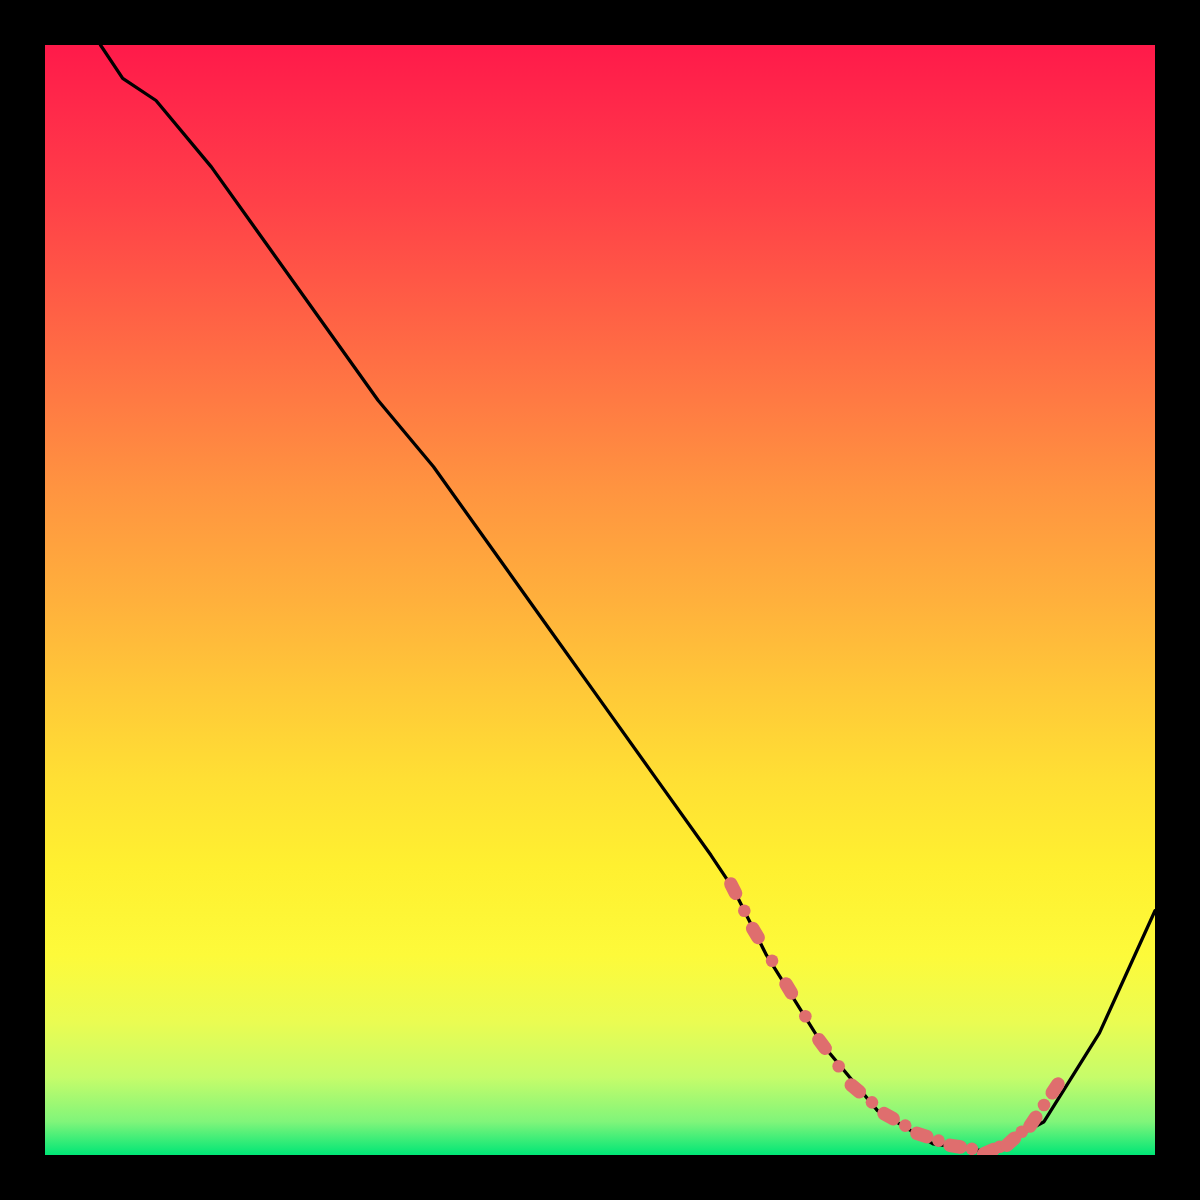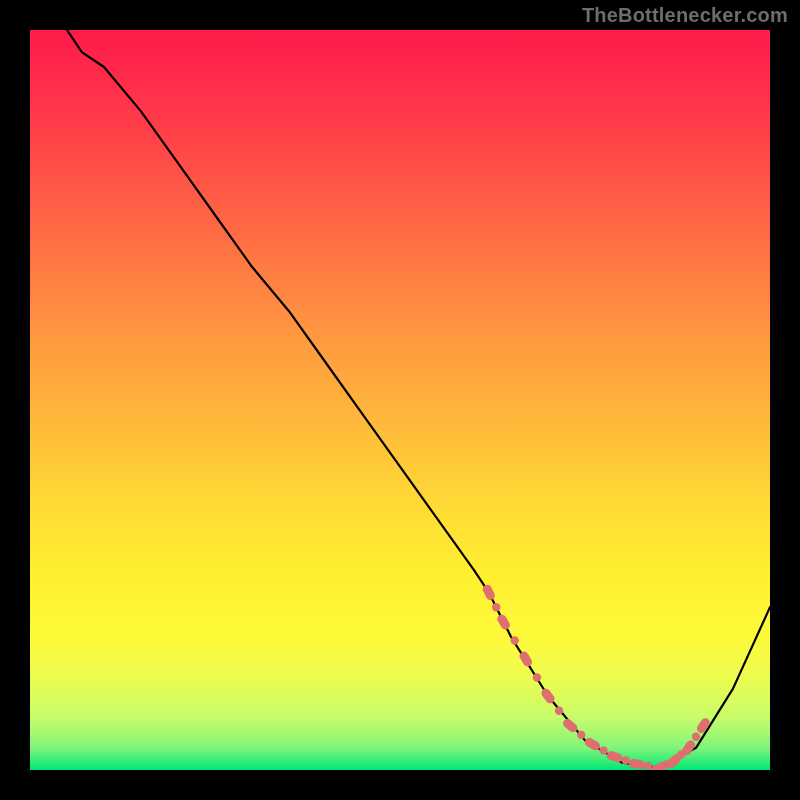--- a/index.html
+++ b/index.html
@@ -56,21 +56,20 @@
     color: #6d6d6d;
     letter-spacing: 0.2px;
     user-select: none;
   }
 </style>
 </head>
 <body>
 
 <div class="frame">
 
-  <div class="watermark">TheBottlenecker.com</div>
 
   <div class="plot-area">
     <div class="gradient-bg"></div>
 
     <svg class="curve" viewBox="0 0 740 740" preserveAspectRatio="none">
 
       <path d="M37.0 0.0 L51.8 22.2 L74.0 37.0 L111.0 81.4 L148.0 133.2 L185.0 185.0 L222.0 236.8 L259.0 281.2 L296.0 333.0 L333.0 384.8 L370.0 436.6 L407.0 488.4 L444.0 540.2 L458.8 562.4 L481.0 606.8 L518.0 666.0 L555.0 710.4 L592.0 732.6 L629.0 737.8 L666.0 717.8 L703.0 658.6 L740.0 577.2" fill="none" stroke="#000" stroke-width="2.2" stroke-linecap="round" stroke-linejoin="round"></path>
 
       <g>
           <rect x="450.8" y="557.9" width="16" height="9" rx="4.5" fill="#df6e6e" transform="rotate(63.4 458.8 562.4)"></rect>

